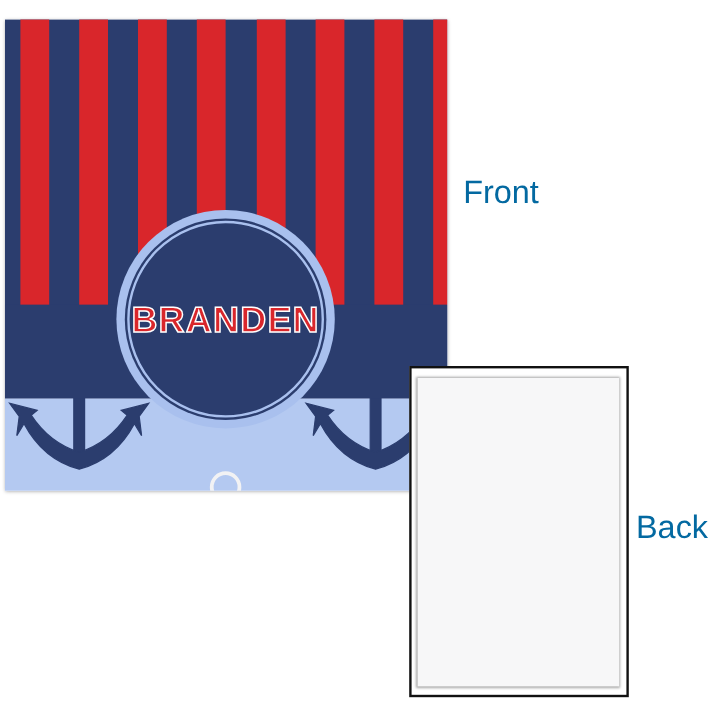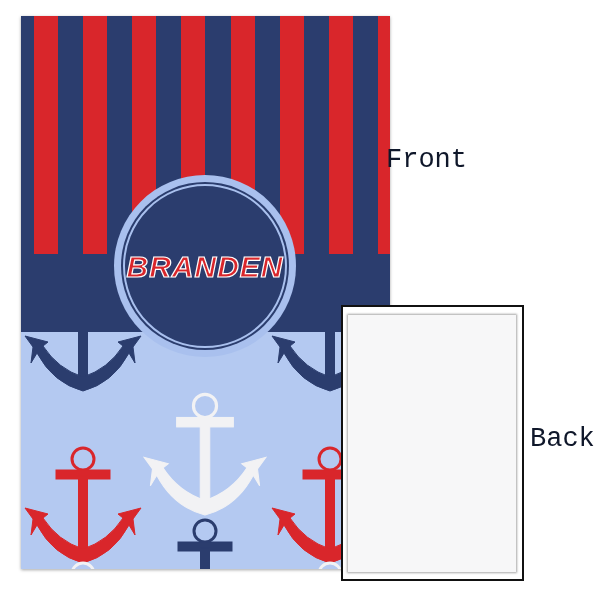--- a/index.html
+++ b/index.html
@@ -2,29 +2,28 @@
 <html><head>
   <meta charset="utf-8">
   <style>
     html, body { margin: 0; padding: 0; }
     body {
       width: 600px; height: 600px; background: #ffffff;
       position: relative; overflow: hidden;
       font-family: "Liberation Sans", sans-serif;
     }
     .front-poster {
-      position: absolute; left: 21px; top: 16px; width: 369px; height: 553px;
+      position: absolute; left: 4px; top: 16px; width: 369px; height: 393px;
       box-shadow: 0 1px 3px rgba(0,0,0,0.35);
       overflow: hidden;
-      font-style: italic;
     }
     .front-poster svg { display: block; }
     .label {
-      position: absolute; font-size: 27px; color: #0f172a; line-height: 1;
-      font-family: Liberation Mono, monospace;
+      position: absolute; font-size: 27px; color: #0369a1; line-height: 1;
+      font-family: Liberation Sans, sans-serif;
     }
     .label-front { left: 386px; top: 147px; }
     .label-back { left: 530px; top: 426px; }
     .back-card {
       position: absolute; left: 341px; top: 305px; width: 179px; height: 272px;
       border: 2px solid #111111; background: #ffffff; box-sizing: content-box;
     }
     .back-panel {
       position: absolute; left: 5px; top: 8px; width: 168px; height: 257px;
       background: #f7f7f8;

